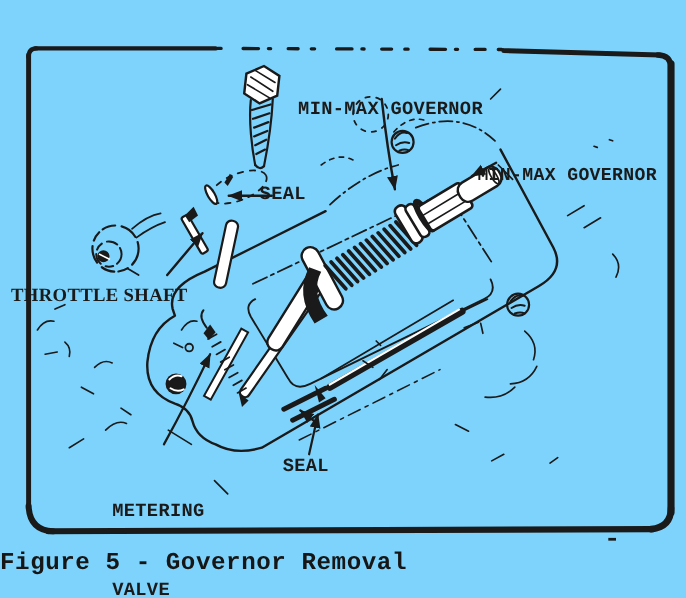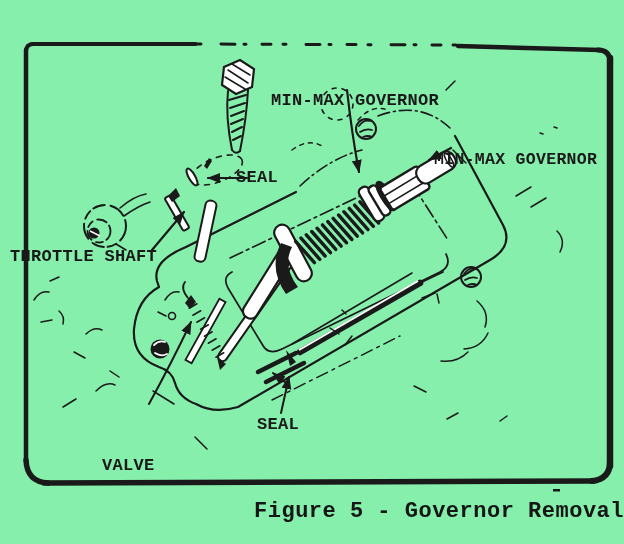--- a/index.html
+++ b/index.html
@@ -1,28 +1,28 @@
 <!DOCTYPE html>
 <html><head>
 <meta charset="utf-8">
 <style>
   html,body{margin:0;padding:0;background:#ffffff;}
   .page{
-    position:relative;width:624px;height:544px;background:#86efac;
+    position:relative;width:624px;height:544px;background:#7dd3fc;
     font-family:"Liberation Mono","DejaVu Sans Mono",monospace;
     color:#1a1a1a;overflow:hidden;
   }
   .art{position:absolute;left:0;top:0;}
   .callout{
     position:absolute;font-weight:700;font-size:17px;line-height:25px;
     letter-spacing:.3px;white-space:pre;color:#1a1a1a;
   }
   .callout.small{font-size:16.5px;}
   .caption{
-    position:absolute;left:0;right:0;top:499px;text-align:right;
+    position:absolute;left:0;right:0;top:499px;text-align:left;
     font-weight:700;font-size:22px;letter-spacing:.5px;color:#161616;
   }
   .ink{stroke:#1a1a1a;fill:none;stroke-linecap:round;stroke-linejoin:round;}
   .fill{fill:#1a1a1a;stroke:none;}
   .wfill{fill:#ffffff;}
 </style>
 </head>
 <body>
 
 <div class="page">
@@ -262,23 +262,24 @@
   <div class="callout" style="left:271px;top:36px;line-height:26px;">
     <div>MIN-MAX GOVERNOR</div>
   </div>
 
   <div class="callout small" style="left:434px;top:100px;line-height:24px;">
     <div>MIN-MAX GOVERNOR</div>
   </div>
 
   <div class="callout" style="left:236px;top:165px;">SEAL</div>
 
-  <div class="callout" style="left:10px;top:244px;">THROTTLE SHAFT</div>
+  <div class="callout" style="left:10px;top:256px;font-family:Liberation Serif, serif;">THROTTLE SHAFT</div>
 
   <div class="callout" style="left:102px;top:406px;line-height:24px;">
+    <div>METERING</div>
     <div>VALVE</div>
     
   </div>
 
   <div class="callout" style="left:257px;top:412px;">SEAL</div>
 
   <div class="caption">Figure 5 - Governor Removal</div>
 
 </div>
 

